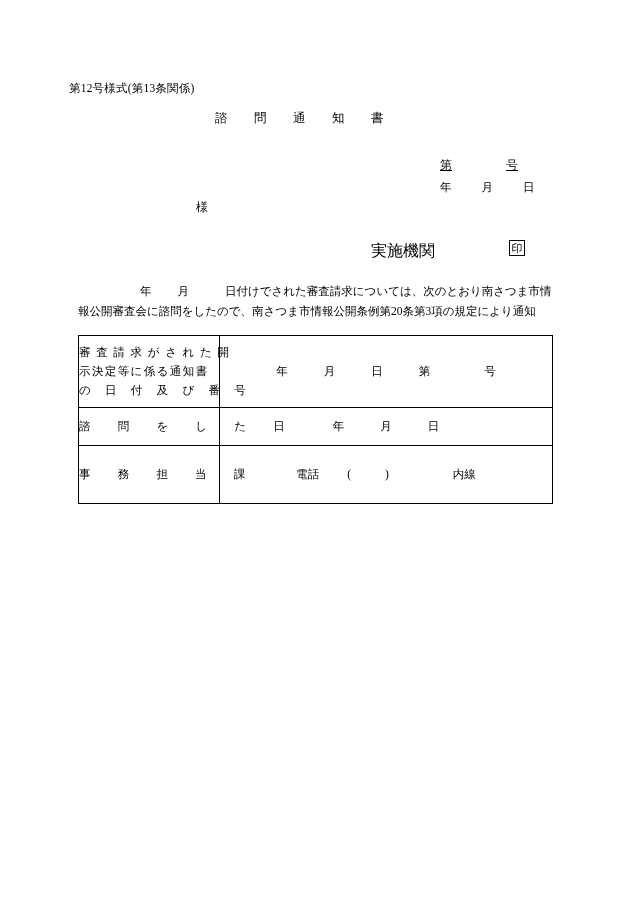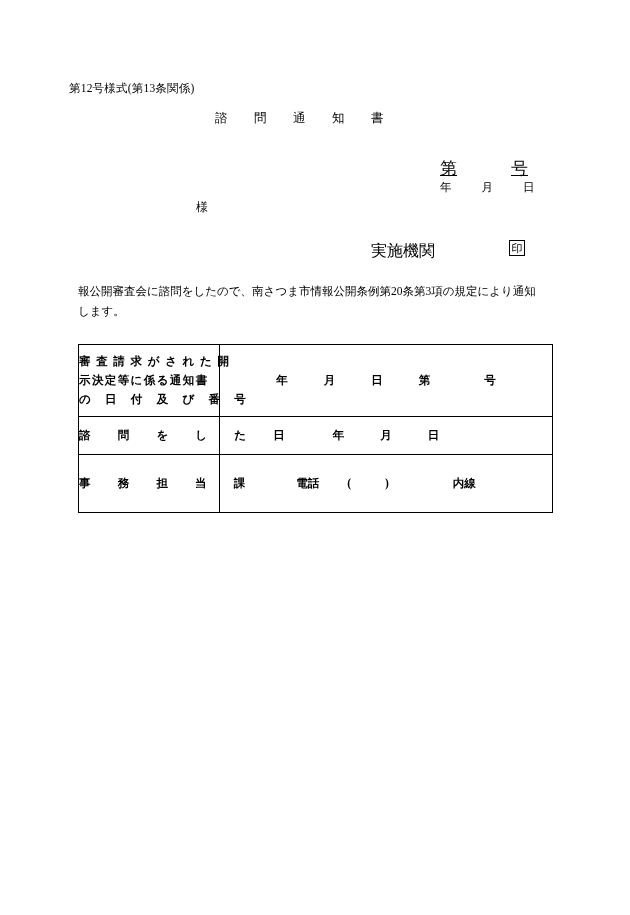--- a/index.html
+++ b/index.html
@@ -33,21 +33,21 @@
     left: 215px;
     top: 110px;
     font-size: 12.5px;
     white-space: nowrap;
     letter-spacing: 0.5px;
   }
   .num-line {
     position: absolute;
     left: 440px;
     top: 157px;
-    font-size: 17px;
+    font-size: 12px;
     white-space: nowrap;
     text-decoration: underline;
   }
   .num-line .gap {
     display: inline-block;
     width: 54px;
   }
   .date-line {
     position: absolute;
     left: 440px;
@@ -108,25 +108,24 @@
   }
   .body-text p {
     margin: 0;
     text-indent: 0;
   }
   .body-text p.cont {
   }
   table.form-table {
     position: absolute;
     left: 78px;
-    top: 344px;
+    top: 335px;
     width: 475px;
     border-collapse: collapse;
     table-layout: fixed;
-    font-weight: bold;
   }
   table.form-table td {
     border: 1px solid #000;
     font-size: 11.5px;
     vertical-align: middle;
     padding: 0;
   }
   td.label-cell {
     width: 140px;
     padding: 8px 8px 8px 8px;
@@ -167,22 +166,22 @@
   <div class="date-line">
     <span>年</span><span class="gap"></span><span>月</span><span class="gap"></span><span>日</span>
   </div>
 
   <div class="addressee">様</div>
 
   <div class="agency">実施機関</div>
   <div class="seal">印</div>
 
   <div class="body-text">
+    <p><span class="indent"></span><span>年</span><span class="gap-s"></span><span>月</span><span class="gap-m"></span><span>日付けでされた審査請求については、次のとおり南さつま市情</span></p>
     <p class="cont">報公開審査会に諮問をしたので、南さつま市情報公開条例第20条第3項の規定により通知</p>
-    <p class="cont">します。</p>
   </div>
 
   <table class="form-table">
     <tbody>
       <tr class="row1">
         <td class="label-cell">
           <span class="l">審 査 請 求 が さ れ た 開</span>
           <span class="l">示決定等に係る通知書</span>
           <span class="l">の　日　付　及　び　番　号</span>
         </td>

